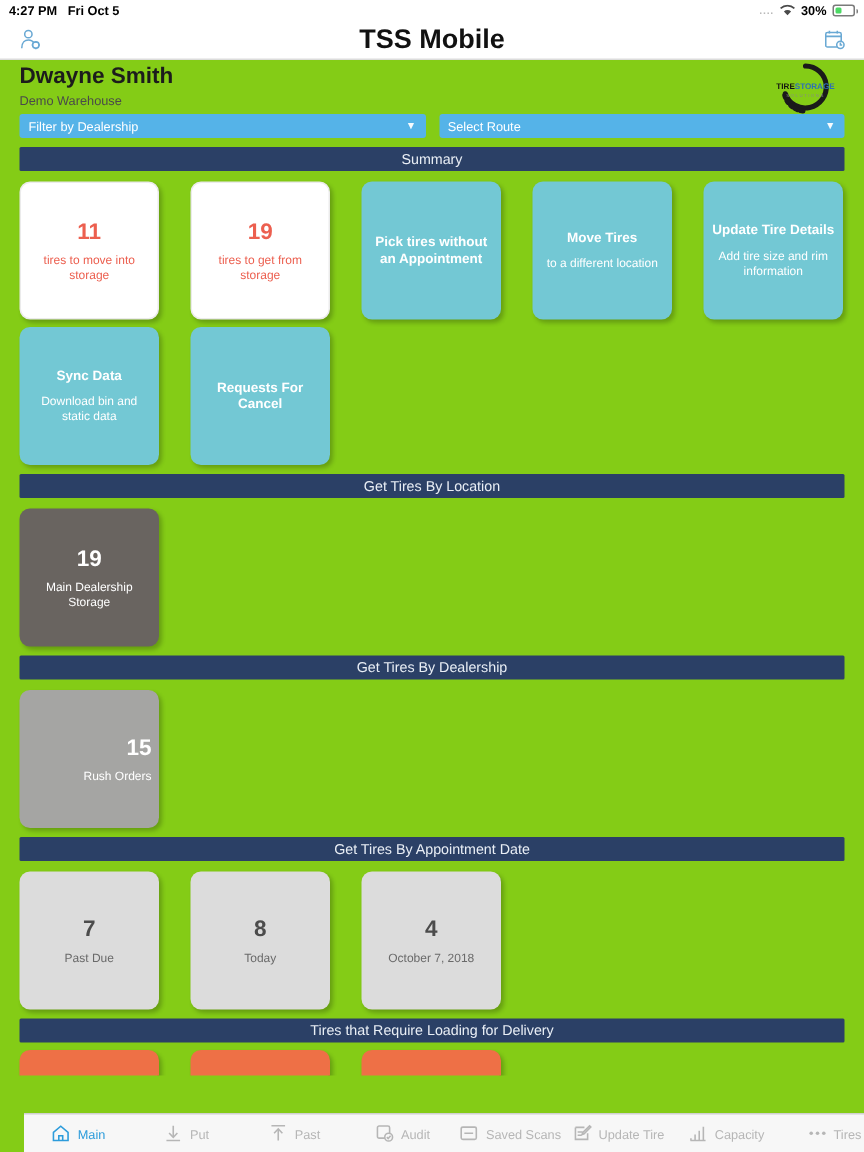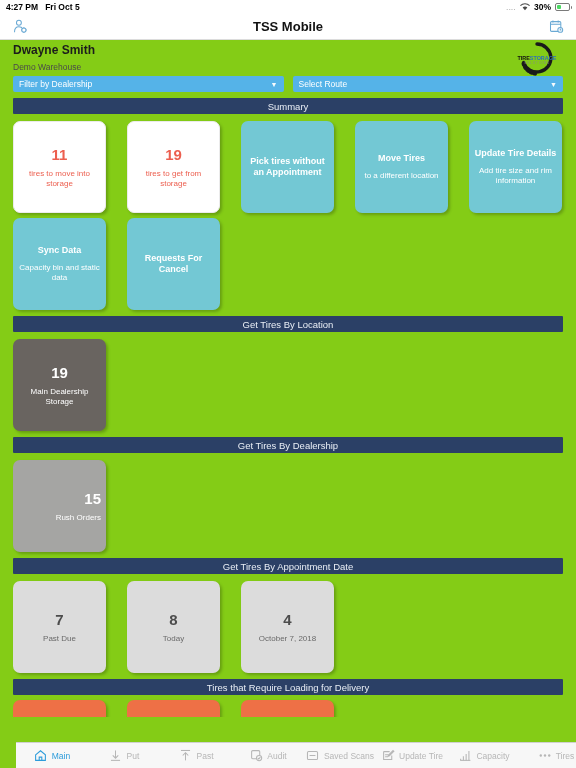--- a/index.html
+++ b/index.html
@@ -32,33 +32,33 @@
   .navbar {
     height: 26px; width:100%;
     display:flex; align-items:center;
     padding: 0 9px;
     background:#fff;
     border-bottom: 1px solid #dcdcdc;
     position: relative;
   }
   .nav-title {
     position:absolute; left:0; right:0; text-align:center;
-    font-size:13px; font-weight:bold; color:#111;
+    font-size:18px; font-weight:bold; color:#111;
     pointer-events:none;
   }
   .nav-icon { width:22px; height:20px; display:flex; align-items:center; justify-content:center; color:#4a90c4; position:relative; z-index:2; }
   .nav-icon.right { margin-left:auto; }
 
   
   .userbar {
     height: 34px; padding: 4px 13px 0 13px;
     display:flex; align-items:flex-start;
     position:relative;
   }
-  .uname { font-size:12px; font-weight:bold; color:#1c1c1c; line-height:13px; }
+  .uname { font-size:15px; font-weight:bold; color:#1c1c1c; line-height:13px; }
   .uorg  { font-size:8.5px; color:#4a4a4a; line-height:11px; margin-top:5px; }
   .logo {
     position:absolute; right:12px; top:1px;
     width:54px; height:36px;
   }
 
   
   .filters { display:flex; gap:9px; padding: 2px 13px 0 13px; }
   .dropdown {
     flex:1; height:16px; background:#55b3e8; border-radius:2px;
@@ -213,21 +213,21 @@
           <div class="sub">to a different location</div>
         </div>
         <div class="tile teal">
           <div class="ttl">Update Tire Details</div>
           <div class="sub">Add tire size and rim information</div>
         </div>
       </div>
       <div class="tilerow tight">
         <div class="tile teal">
           <div class="ttl">Sync Data</div>
-          <div class="sub">Capacity bin and static data</div>
+          <div class="sub">Download bin and static data</div>
         </div>
         <div class="tile teal">
           <div class="ttl">Requests For Cancel</div>
         </div>
       </div>
       <div class="sechead">Get Tires By Location</div>
       <div class="tilerow">
         <div class="tile darkgray">
           <div class="num">19</div>
           <div class="lbl">Main Dealership Storage</div>

